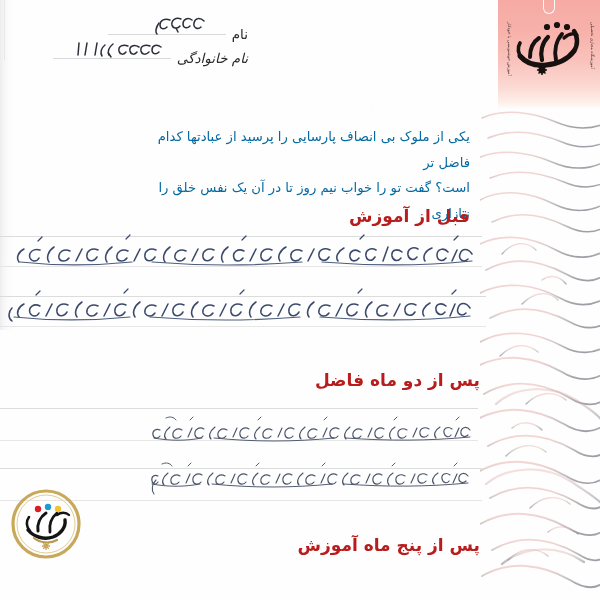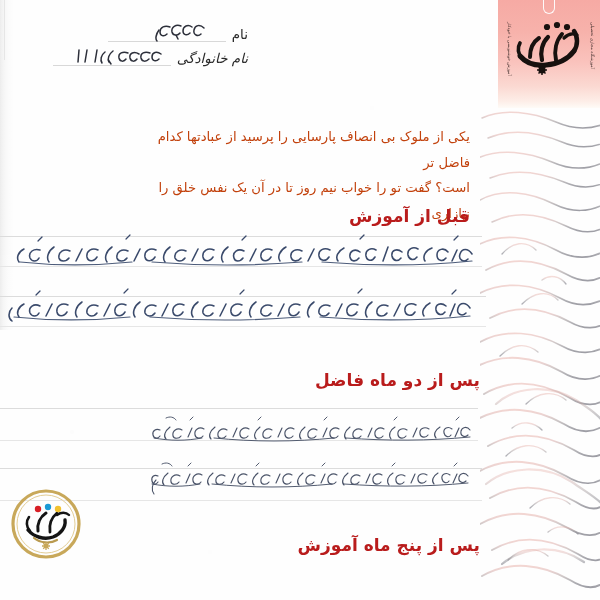--- a/index.html
+++ b/index.html
@@ -53,38 +53,38 @@
   .banner-side-text.left-col{left:7px;}
 
   
   .watermark{
     position:absolute;top:104px;right:0;width:120px;height:496px;
     overflow:hidden;pointer-events:none;
   }
   .watermark svg{position:absolute;top:0;right:-8px;}
 
   
-  .field-row{position:absolute;display:flex;align-items:flex-end;direction:rtl;}
+  .field-row{position:absolute;display:flex;align-items:center;direction:rtl;}
   .field-label{
     font-size:13.5px;color:#2a2a2a;white-space:nowrap;
     font-family:"DejaVu Sans",sans-serif;
   }
   .field-rule{
     margin-right:6px;height:0;border-bottom:1px solid #d8d8d8;
     position:relative;
   }
   .field-ink{
     position:absolute;bottom:1px;right:8px;
     font-family:"DejaVu Sans",sans-serif;
   }
 
   
   .ref-para{
     position:absolute;top:124px;right:130px;width:340px;
-    text-align:right;direction:rtl;color:#c2410c;
+    text-align:right;direction:rtl;color:#0369a1;
     font-size:13.2px;line-height:1.95;letter-spacing:.1px;
   }
 
   
   .stage-heading{
     position:absolute;text-align:right;direction:rtl;
     color:#b91c1c;font-size:17px;font-weight:700;white-space:nowrap;
   }
 
   

